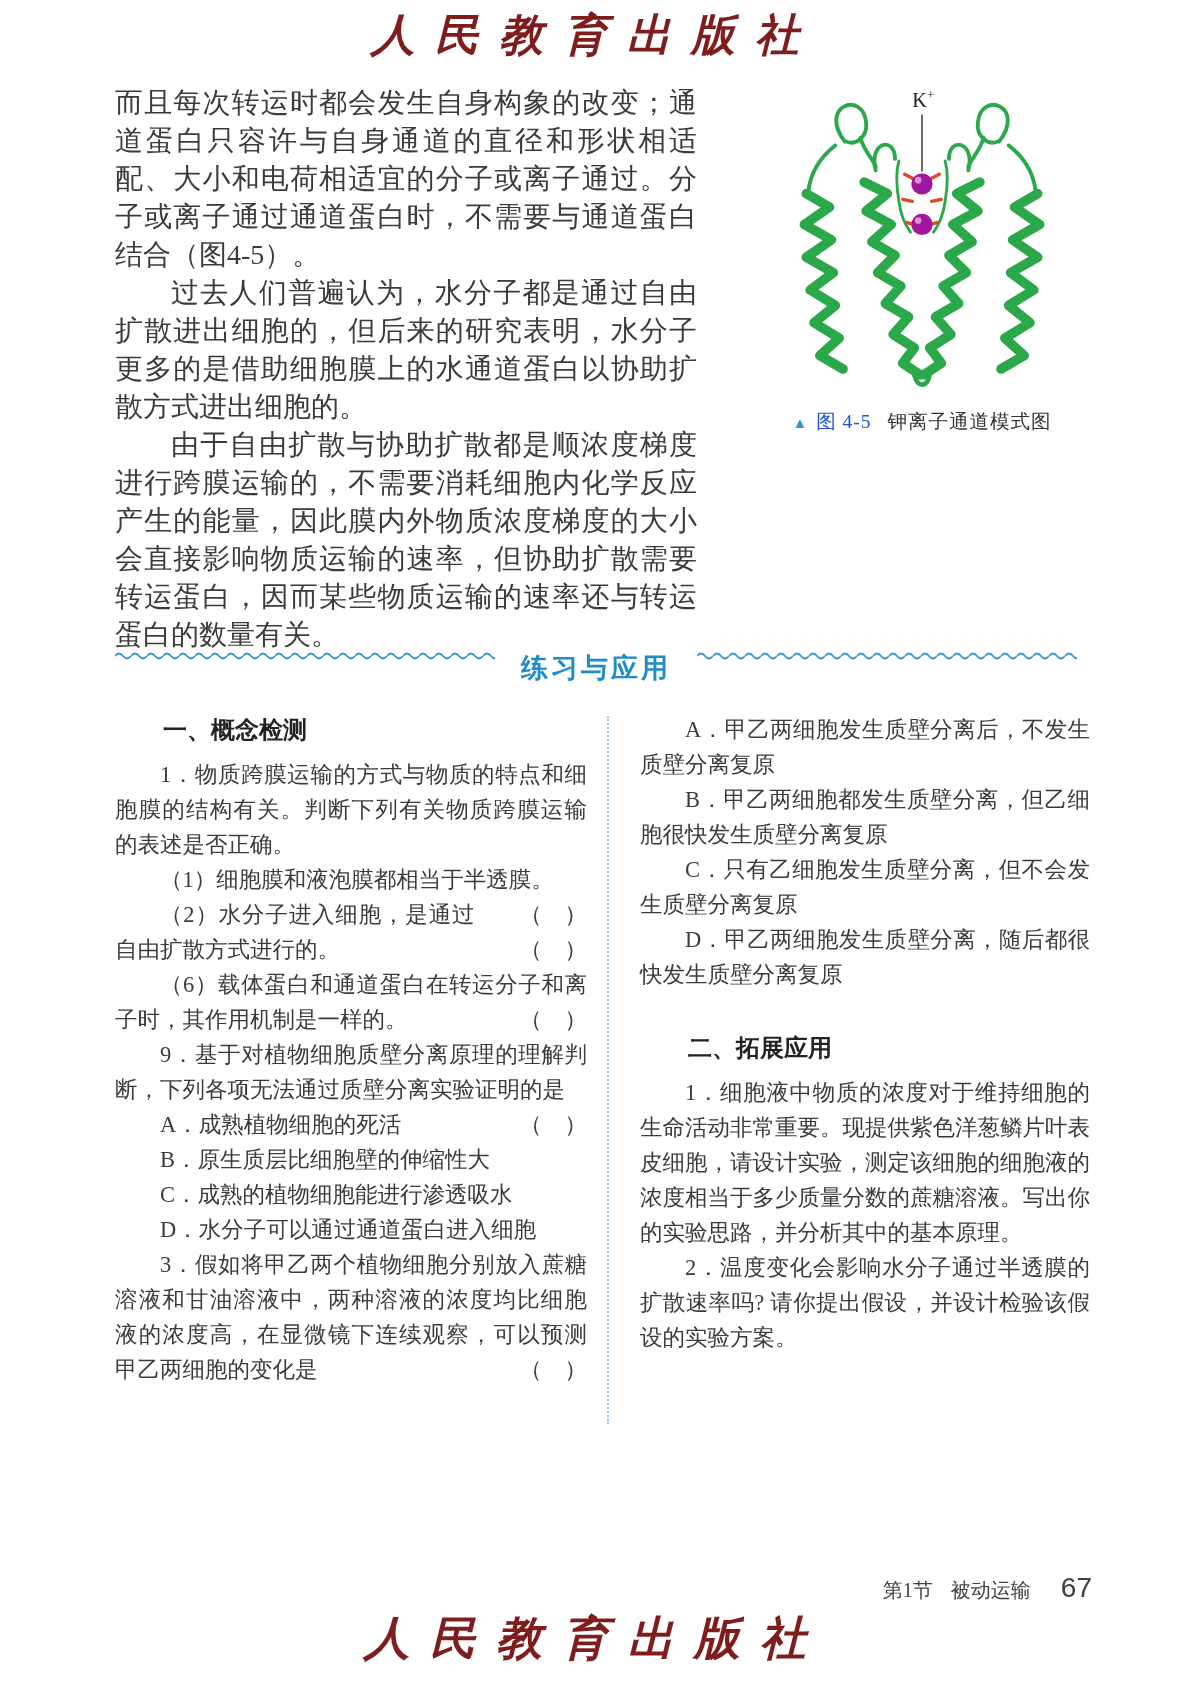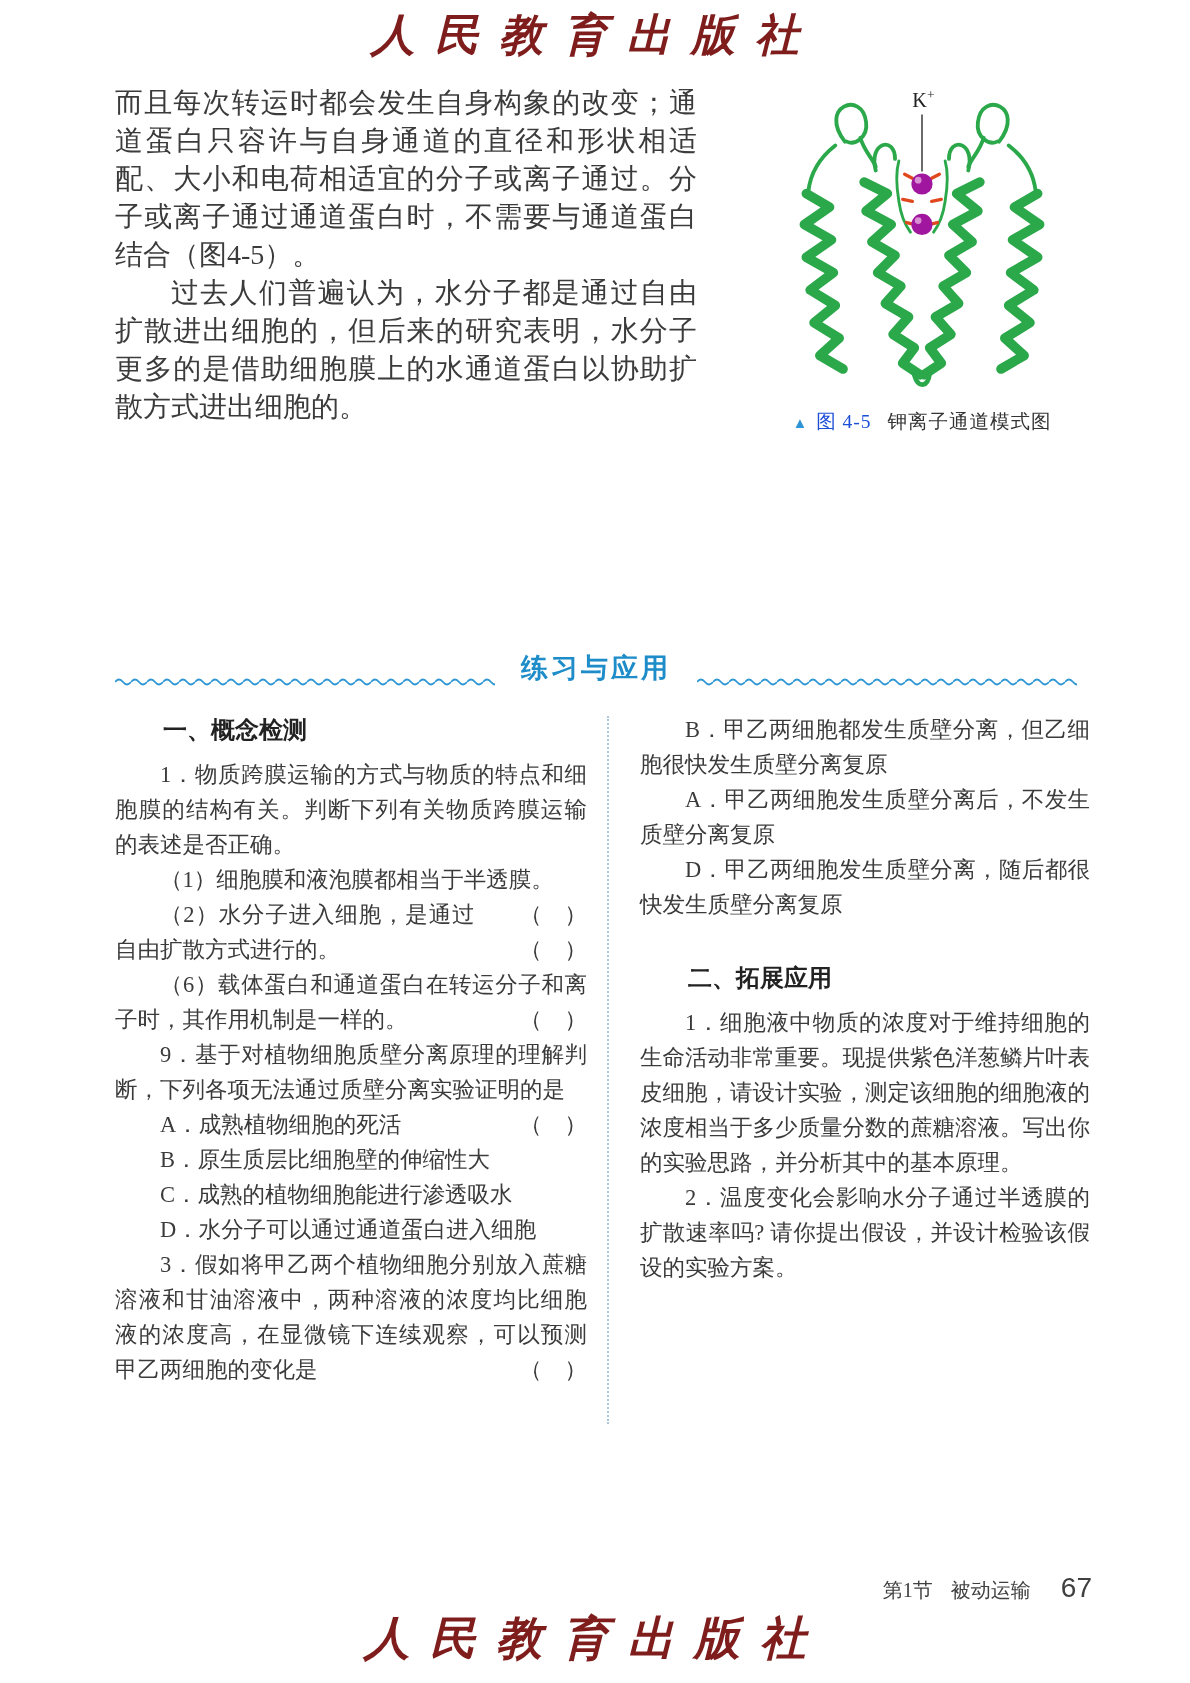--- a/index.html
+++ b/index.html
@@ -15,21 +15,21 @@
     font-size:28px; line-height:38px; text-align:justify; }
   .main-text p { text-indent:2em; }
   .main-text p.no-indent { text-indent:0; }
 
   .figure-block { position:absolute; left:752px; top:78px; width:340px; text-align:center; }
   .figure-caption { margin-top:8px; font-size:19.5px; color:#333; letter-spacing:1px; }
   .figure-caption .cap-marker { color:#2f94d6; font-size:15px; margin-right:8px; }
   .figure-caption .cap-number { color:#1d4ed8; margin-right:16px; }
 
   .exercises-header { position:absolute; left:115px; top:650px; width:962px;
-    display:flex; align-items:flex-end; gap:26px; }
+    display:flex; align-items:flex-start; gap:26px; }
   .exercises-header .wave { flex:1; height:10px; }
   .exercises-header .ex-title { font-family:"Liberation Sans", sans-serif; font-weight:bold;
     font-size:27px; color:#1d8cc8; letter-spacing:3px; white-space:nowrap; }
 
   .col { position:absolute; top:712px; font-size:22.5px; line-height:35px; text-align:justify; }
   .col-left  { left:115px; width:472px; }
   .col-right { left:640px; width:450px; }
   .divider { position:absolute; left:607px; top:716px; height:708px; border-left:2px dotted #aac6dd; }
 
   .sec-title { font-family:"Liberation Sans", sans-serif; font-weight:bold; font-size:24px;
@@ -45,20 +45,21 @@
   svg text { font-family:"Liberation Serif", serif; }
 </style>
 </head>
 <body>
 
 <div class="watermark watermark-top">人民教育出版社</div>
 
 <div class="main-text">
   <p class="no-indent">而且每次转运时都会发生自身构象的改变；通道蛋白只容许与自身通道的直径和形状相适配、大小和电荷相适宜的分子或离子通过。分子或离子通过通道蛋白时，不需要与通道蛋白结合（图4-5）。</p>
   <p>过去人们普遍认为，水分子都是通过自由扩散进出细胞的，但后来的研究表明，水分子更多的是借助细胞膜上的水通道蛋白以协助扩散方式进出细胞的。</p>
+  <p>由于自由扩散与协助扩散都是顺浓度梯度进行跨膜运输的，不需要消耗细胞内化学反应产生的能量，因此膜内外物质浓度梯度的大小会直接影响物质运输的速率，但协助扩散需要转运蛋白，因而某些物质运输的速率还与转运蛋白的数量有关。</p>
 </div>
 
 <div class="figure-block">
   <svg width="320" height="318" viewBox="0 0 320 330">
 
     <g fill="none" stroke="#2ba84a" stroke-width="4" stroke-linecap="round">
       <path d="M80,66 C52,30 98,12 102,46 C104,62 90,70 82,66"></path>
       <path d="M240,66 C268,30 222,12 218,46 C216,62 230,70 238,66"></path>
       <path d="M70,70 C52,84 44,100 42,118"></path>
       <path d="M250,70 C268,84 276,100 278,118"></path>
@@ -136,22 +137,23 @@
   <p class="q"><span>（6）载体蛋白和通道蛋白在转运分子和离子时，其作用机制是一样的。</span><span class="blank">（　）</span></p>
   <p class="q"><span>9．基于对植物细胞质壁分离原理的理解判断，下列各项无法通过质壁分离实验证明的是</span><span class="blank">（　）</span></p>
   <p class="q">A．成熟植物细胞的死活</p>
   <p class="q">B．原生质层比细胞壁的伸缩性大</p>
   <p class="q">C．成熟的植物细胞能进行渗透吸水</p>
   <p class="q">D．水分子可以通过通道蛋白进入细胞</p>
   <p class="q"><span>3．假如将甲乙两个植物细胞分别放入蔗糖溶液和甘油溶液中，两种溶液的浓度均比细胞液的浓度高，在显微镜下连续观察，可以预测甲乙两细胞的变化是</span><span class="blank">（　）</span></p>
 </div>
 
 <div class="col col-right">
+  <p class="q">A．甲乙两细胞发生质壁分离后，不发生质壁分离复原</p>
   <p class="q">B．甲乙两细胞都发生质壁分离，但乙细胞很快发生质壁分离复原</p>
-  <p class="q">A．甲乙两细胞发生质壁分离后，不发生质壁分离复原</p>
+  <p class="q">C．只有乙细胞发生质壁分离，但不会发生质壁分离复原</p>
   <p class="q">D．甲乙两细胞发生质壁分离，随后都很快发生质壁分离复原</p>
   <div class="sec-title sec-title-2">二、拓展应用</div>
   <p class="q">1．细胞液中物质的浓度对于维持细胞的生命活动非常重要。现提供紫色洋葱鳞片叶表皮细胞，请设计实验，测定该细胞的细胞液的浓度相当于多少质量分数的蔗糖溶液。写出你的实验思路，并分析其中的基本原理。</p>
   <p class="q">2．温度变化会影响水分子通过半透膜的扩散速率吗? 请你提出假设，并设计检验该假设的实验方案。</p>
 </div>
 
 <div class="page-footer">
   <span class="f-sec">第1节</span><span>被动运输</span><span class="f-num">67</span>
 </div>
 

